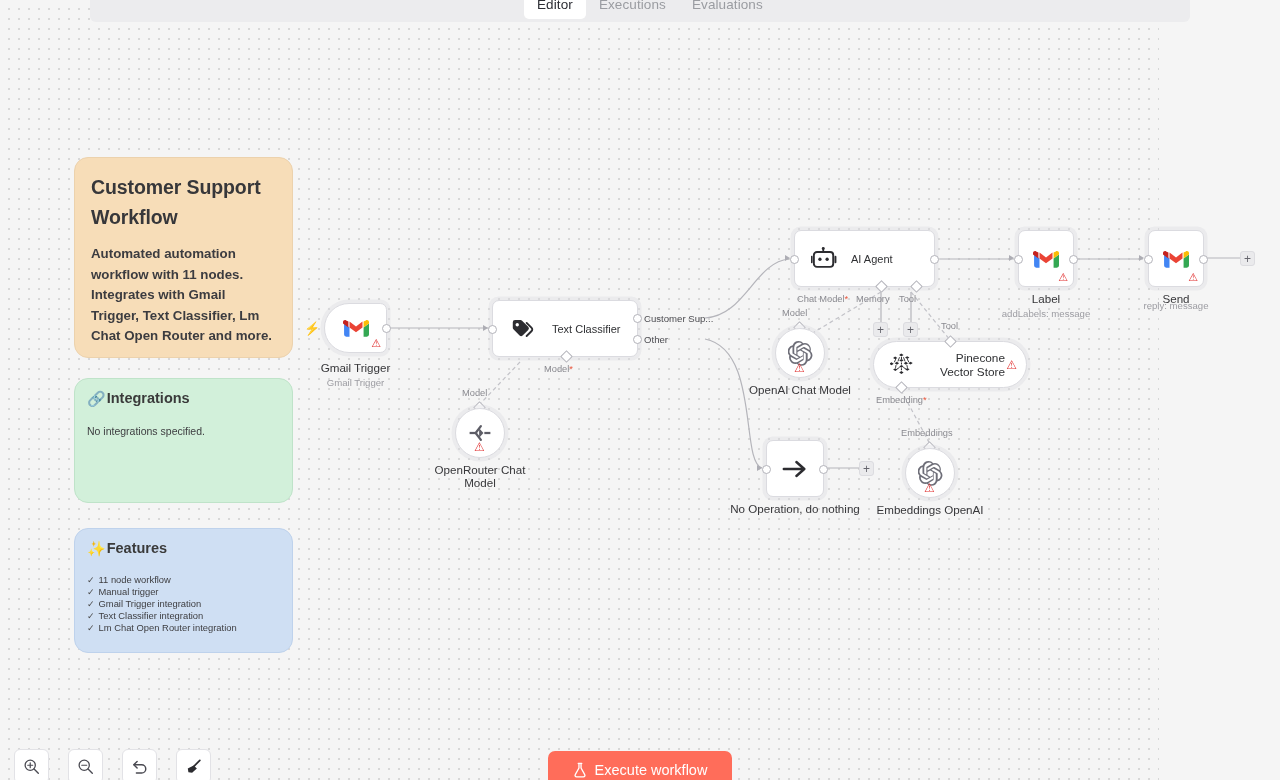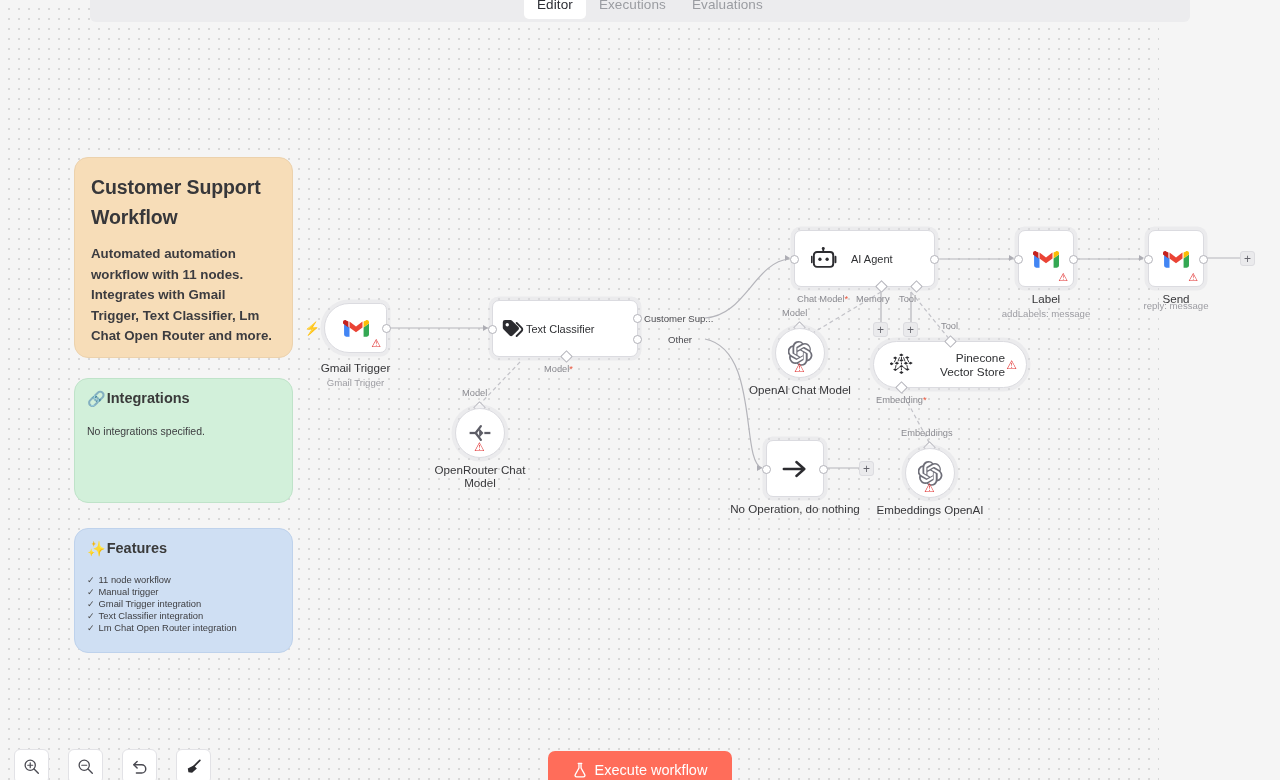--- a/index.html
+++ b/index.html
@@ -256,35 +256,35 @@
         <path d="M0 7v2.5L10 17V6L5.8 4C3.4 2.2 0 4 0 7z" fill="#c5221f"></path>
       </svg>
       <span class="warn" style="right:5px;bottom:3px;">⚠</span>
       <div class="port" style="right:-5px; top:20px;"></div>
     </div>
     <div class="nlabel" style="top:58px;">Gmail Trigger</div>
     <div class="nsub" style="top:74px;">Gmail Trigger</div>
   </div>
 
   <div class="node" style="left:492px; top:300px;">
-    <div class="nbox sq" style="width:146px;height:57px;padding-left:8px;">
+    <div class="nbox sq" style="width:146px;height:57px;padding-left:18px;gap:16px;">
       <svg width="25" height="22" viewBox="0 0 28 24">
         <path d="M2 4.5A2.5 2.5 0 014.5 2h6.2c.6 0 1.2.25 1.7.7l6.9 6.9a2.4 2.4 0 010 3.4l-6.3 6.3a2.4 2.4 0 01-3.4 0L2.7 12.4A2.4 2.4 0 012 10.7V4.5z" fill="#2c2c30"></path>
         <circle cx="7" cy="7.3" r="1.9" fill="#fff"></circle>
         <path d="M17.5 5.2l5.6 5.6a2.4 2.4 0 010 3.4l-5.6 5.6" stroke="#2c2c30" stroke-width="2.1" fill="none" stroke-linecap="round"></path>
       </svg>
       <span class="ntext">Text Classifier</span>
       <div class="arrowhead" style="left:-10px; top:24px;"></div>
       <div class="port" style="left:-5px; top:24px;"></div>
       <div class="port" style="right:-5px; top:13px;"></div>
       <div class="port" style="right:-5px; top:34px;"></div>
       <div class="diamond" style="left:69px; bottom:-5px;"></div>
     </div>
     <div class="endpoint-label" style="left:152px; top:13px;">Customer Sup...</div>
-    <div class="endpoint-label" style="left:152px; top:34px;margin-left:24px;">Other</div>
+    <div class="endpoint-label" style="left:152px; top:34px;">Other</div>
     <div class="sublabel" style="left:52px; top:64px;">
       <span>Model</span><span class="req">*</span>
     </div>
   </div>
 
   <div class="node" style="left:455px; top:408px;">
     <div class="sublabel" style="left:7px; top:-20px;">Model</div>
     <div class="diamond" style="left:20px; top:-5px;"></div>
     <div class="ncircle">
       <svg width="26" height="20" viewBox="0 0 30 22">

